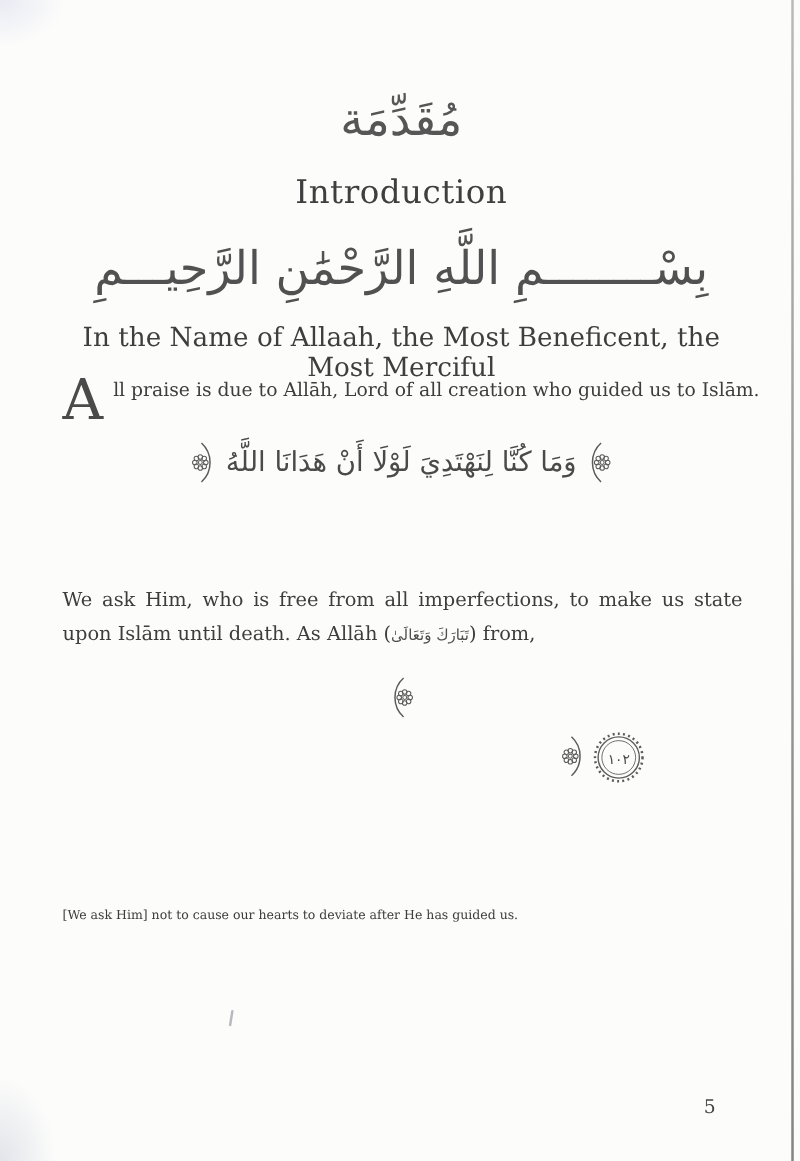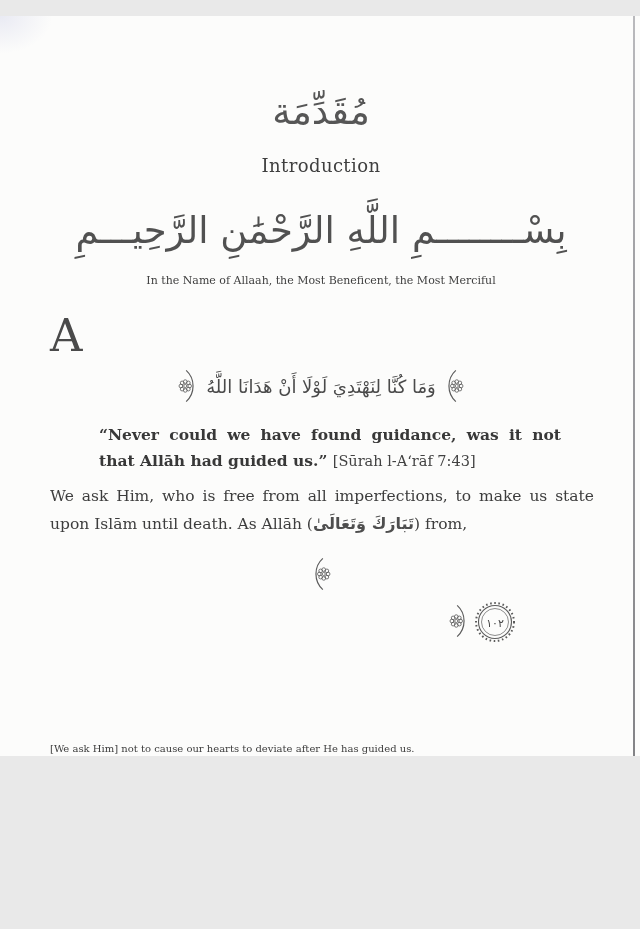--- a/index.html
+++ b/index.html
@@ -1,46 +1,45 @@
 <!DOCTYPE html>
 <html><head>
 <meta charset="utf-8">
 <style>
   html,body{margin:0;padding:0;background:#e9e9e9;}
   .page{
-    position:relative;width:640px;height:740px;overflow:hidden;
+    position:relative;width:640px;height:929px;overflow:hidden;
     background:
       radial-gradient(70px 50px at 0px 0px, #e9eaf3, rgba(252,252,251,0) 75%),
       radial-gradient(60px 90px at 0px 929px, #e2e4e9, rgba(252,252,251,0) 75%),
       #fcfcfb;
     font-family:"DejaVu Serif","Liberation Serif",serif;
     color:#3d3d3d;
-    margin-top:16px;
   }
   .scan-edge{position:absolute;top:0;bottom:0;right:5px;width:2px;
     background:linear-gradient(to bottom,#aeaeb2 0%,#8c8c90 40%,#6e6e72 100%);opacity:.85;}
   .blk{position:absolute;}
   .center{left:50px;right:48px;text-align:center;}
   .arabic{font-family:"DejaVu Sans","Liberation Sans",sans-serif;direction:rtl;unicode-bidi:isolate;color:#4e4e4e;}
   .callig{top:74px;font-size:37px;line-height:1.2;color:#565656;}
-  .title{top:139px;font-size:18px;letter-spacing:.4px;color:#3f3f3f;}
+  .title{top:139px;font-size:26px;letter-spacing:.4px;color:#3f3f3f;}
   .basmala{top:193px;font-size:37px;color:#515151;white-space:nowrap;}
-  .basmala-tr{top:258px;font-size:11px;color:#3e3e3e;}
+  .basmala-tr{top:258px;font-size:21px;color:#3e3e3e;}
   .para1{top:300px;left:50px;right:48px;font-size:15px;line-height:24px;white-space:nowrap;}
   .dropcap{float:left;font-size:45px;line-height:36px;padding:2px 8px 0 0;color:#4a4a4a;}
   .verse-row{left:50px;right:48px;display:flex;justify-content:center;align-items:center;gap:7px;}
   .v1{top:350px;}
   .v2{top:538px;}
-  .verse-text{font-size:18px;white-space:nowrap;color:#4a4a4a;}
+  .verse-text{font-size:22px;white-space:nowrap;color:#4a4a4a;}
   .quote{font-weight:bold;font-size:15.5px;line-height:26px;text-align:justify;color:#383838;}
   .q1{top:406px;left:99px;width:462px;}
   .q2{top:641px;left:99px;width:462px;}
   .ref{font-weight:normal;font-size:14.5px;color:#424242;}
   .para2{top:467px;left:50px;right:46px;font-size:15.5px;line-height:27px;text-align:justify;}
-  .inline-arabic{font-family:"DejaVu Sans","Liberation Sans",sans-serif;font-size:16px;direction:rtl;unicode-bidi:isolate;color:#4e4e4e;font-weight:bold;}
+  .inline-arabic{font-family:"DejaVu Sans","Liberation Sans",sans-serif;font-size:12px;direction:rtl;unicode-bidi:isolate;color:#4e4e4e;}
   .med-row{top:585px;left:448px;display:flex;gap:4px;}
   .closing{top:727px;left:50px;right:40px;font-size:10px;white-space:nowrap;}
   .pagenum{top:876px;left:563px;font-size:15px;color:#454545;}
   .artifact{top:808px;left:184px;width:2px;height:13px;background:#b9b9bd;transform:rotate(9deg);border-radius:2px;}
   p{margin:0;}
 </style>
 </head>
 <body>
 
 <div class="page">
@@ -48,20 +47,21 @@
   <div class="blk center callig arabic">مُقَدِّمَة</div>
 
   <div class="blk center title">Introduction</div>
 
   <div class="blk center basmala arabic">بِسْــــــــمِ اللَّهِ الرَّحْمَٰنِ الرَّحِيـــمِ</div>
 
   <div class="blk center basmala-tr">In the Name of Allaah, the Most Beneficent, the Most Merciful</div>
 
   <p class="blk para1">
     <span class="dropcap">A</span>
+    <span>ll praise is due to Allāh, Lord of all creation who guided us to Islām.</span>
   </p>
 
   <div class="blk verse-row v1">
     <svg class="rosette" width="22" height="40" viewBox="0 0 24 42" style="transform:scaleX(-1)">
       <path d="M14 4 C 4 13, 4 29, 14 38" fill="none" stroke="#5c5c5c" stroke-width="1.3"></path>
       <g transform="translate(15,21)" fill="none" stroke="#5c5c5c" stroke-width="0.9">
         <circle r="1.7"></circle>
           <circle cx="4.8" r="2"></circle>
           <circle cx="-4.8" r="2"></circle>
         <circle cy="4.8" r="2"></circle>
@@ -82,24 +82,20 @@
         <circle cy="4.8" r="2"></circle>
           <circle cy="-4.8" r="2"></circle>
         <circle cx="3.4" cy="3.4" r="2"></circle>
           <circle cx="-3.4" cy="3.4" r="2"></circle>
         <circle cx="3.4" cy="-3.4" r="2"></circle>
           <circle cx="-3.4" cy="-3.4" r="2"></circle>
       </g>
     </svg>
   </div>
 
-  <p class="blk quote q1">
-    <strong>“Never could we have found guidance, was it not that Allāh had guided us.”</strong>
-    <span class="ref">[Sūrah l-A‘rāf 7:43]</span>
-  </p>
 
   <p class="blk para2">
     <span>We ask Him, who is free from all imperfections, to make us state upon Islām until death.  As Allāh (</span><span class="inline-arabic">تَبَارَكَ وَتَعَالَىٰ</span><span>) from,</span>
   </p>
 
   <div class="blk verse-row v2">
     <svg class="rosette" width="22" height="40" viewBox="0 0 24 42">
       <path d="M14 4 C 4 13, 4 29, 14 38" fill="none" stroke="#5c5c5c" stroke-width="1.3"></path>
       <g transform="translate(15,21)" fill="none" stroke="#5c5c5c" stroke-width="0.9">
         <circle r="1.7"></circle>

